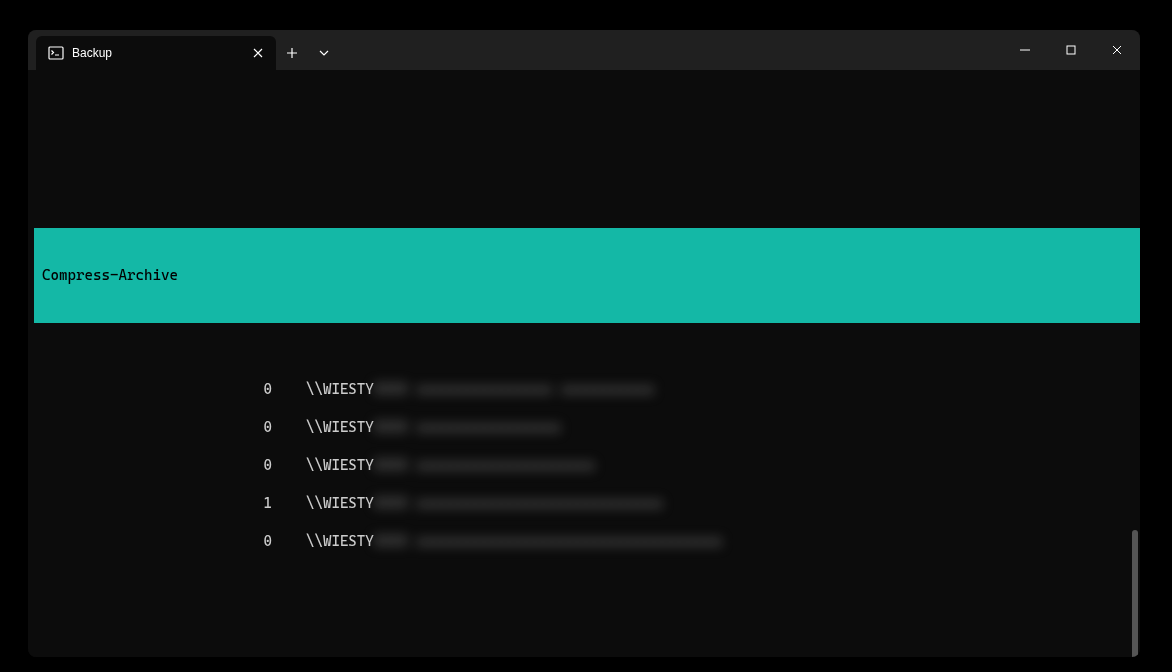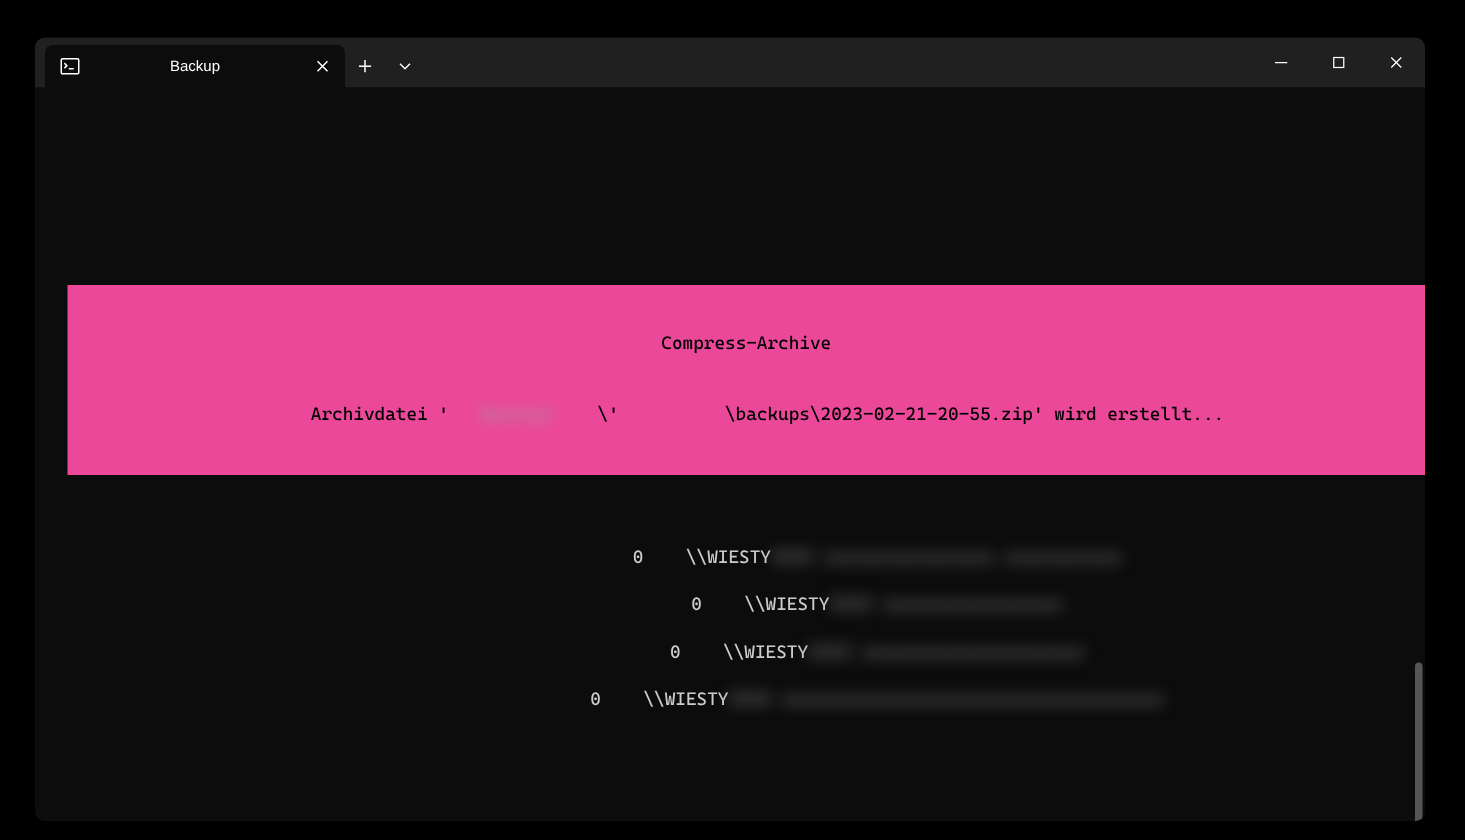--- a/index.html
+++ b/index.html
@@ -16,21 +16,20 @@
     left: 28px;
     top: 30px;
     width: 1112px;
     height: 627px;
     background: #0c0c0c;
     border-radius: 8px;
     box-shadow: 0 8px 32px rgba(0,0,0,0.6);
     overflow: hidden;
     display: flex;
     flex-direction: column;
-    text-align: center;
   }
   .titlebar {
     height: 40px;
     background: #202020;
     display: flex;
     align-items: stretch;
     position: relative;
   }
   .tab {
     display: flex;
@@ -100,26 +99,25 @@
     background: #0c0c0c;
     color: #cccccc;
     font-size: 14.5px;
     line-height: 19px;
     padding: 6px 0 2px 6px;
     position: relative;
     overflow: hidden;
     white-space: pre;
   }
   .progress-banner {
-    background: #ec4899;
+    background: #14b8a6;
     color: #000;
     margin-bottom: 0;
     padding: 0;
     position: relative;
-    margin-left: 20px;
   }
   .progress-banner .line { padding: 0 8px; }
   .terminal-text { padding-left: 0; }
   .blurred-region {
     display: inline-block;
     filter: blur(6px);
     color: #888;
     letter-spacing: 0px;
   }
   .blurred-light {
@@ -185,26 +183,26 @@
           </svg>
       </div>
     </div>
   </div>
 
   <div class="terminal-body">
     <div class="row">&nbsp;</div>
     <div class="row">&nbsp;</div>
     <div class="progress-banner">
       <div class="line">Compress-Archive</div>
-      <div class="line"><span>    Archivdatei '   </span><span class="blurred-light">Wiesty(</span><span>    \'          </span><span>\backups\2023-02-21-20-55.zip' wird erstellt...</span></div>
     </div>
     <div class="terminal-text">
 <div class="row">                           <span>0</span>    <span>\\WIESTY</span><span class="blurred-region">XXXX xxxxxxxxxxxxxxxx xxxxxxxxxxx</span></div>
 <div class="row">                           <span>0</span>    <span>\\WIESTY</span><span class="blurred-region">XXXX xxxxxxxxxxxxxxxxx</span></div>
 <div class="row">                           <span>0</span>    <span>\\WIESTY</span><span class="blurred-region">XXXX xxxxxxxxxxxxxxxxxxxxx</span></div>
+<div class="row">                           <span>1</span>    <span>\\WIESTY</span><span class="blurred-region">XXXX xxxxxxxxxxxxxxxxxxxxxxxxxxxxx</span></div>
 <div class="row">                           <span>0</span>    <span>\\WIESTY</span><span class="blurred-region">XXXX xxxxxxxxxxxxxxxxxxxxxxxxxxxxxxxxxxxx</span></div>
 
 
 
 
 
 
 
 
 

